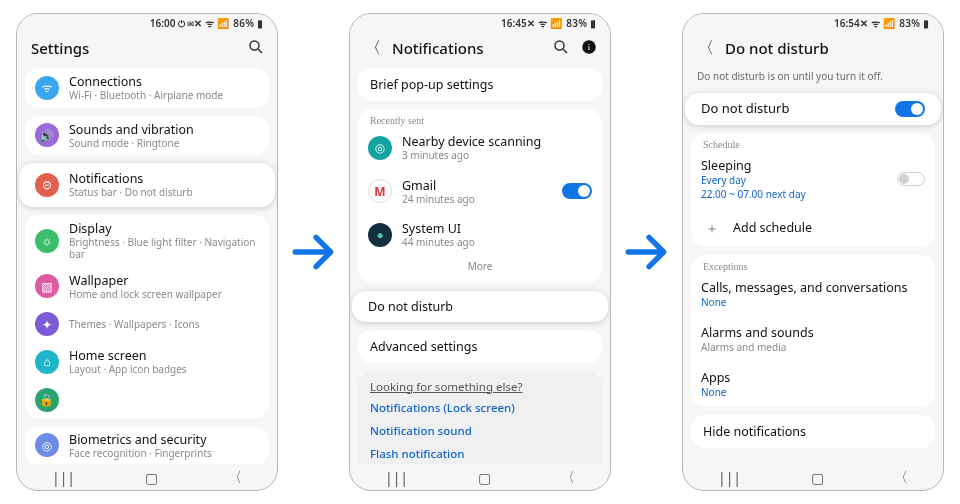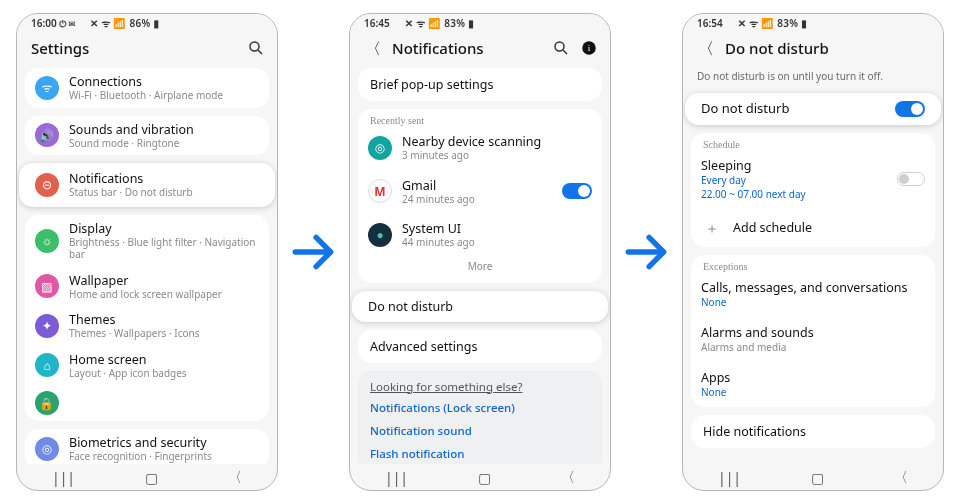--- a/index.html
+++ b/index.html
@@ -23,32 +23,30 @@
     background: #f6f6f6;
     overflow: hidden;
     position: relative;
     display: flex;
     flex-direction: column;
   }
   .statusbar {
     height: 18px;
     background: #f6f6f6;
     display: flex;
-    justify-content: flex-start;
+    justify-content: flex-end;
     align-items: center;
     padding: 0 14px;
     font-size: 10px;
     font-weight: 600;
     color: #333;
-    gap: 15px;
   }
   .sb-right { letter-spacing: 0.3px; }
   .header {
     display: flex;
-    align-items: center;
     padding: 6px 12px 10px 14px;
     background: #f6f6f6;
     gap: 10px;
   }
   .header .title {
     font-size: 15px;
     font-weight: 500;
     flex: 1;
   }
   .icon-btn {
@@ -199,21 +197,20 @@
       <div class="row">
         <span class="circ" style="background:#e05aa3">▧</span>
         <div class="txtcol">
           <div class="label">Wallpaper</div>
           <div class="sub">Home and lock screen wallpaper</div>
         </div>
       </div>
       <div class="row">
         <span class="circ" style="background:#7b5cd6">✦</span>
         <div class="txtcol">
-          <div class="label">Themes</div>
           <div class="sub">Themes · Wallpapers · Icons</div>
         </div>
       </div>
       <div class="row">
         <span class="circ" style="background:#20b5c9">⌂</span>
         <div class="txtcol">
           <div class="label">Home screen</div>
           <div class="sub">Layout · App icon badges</div>
         </div>
       </div>

